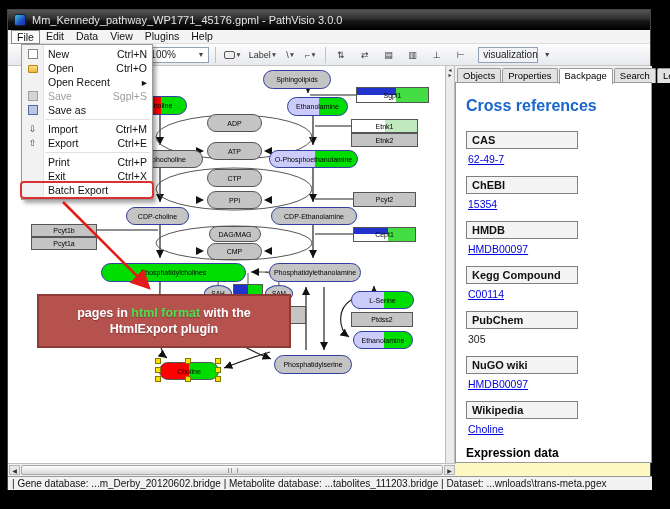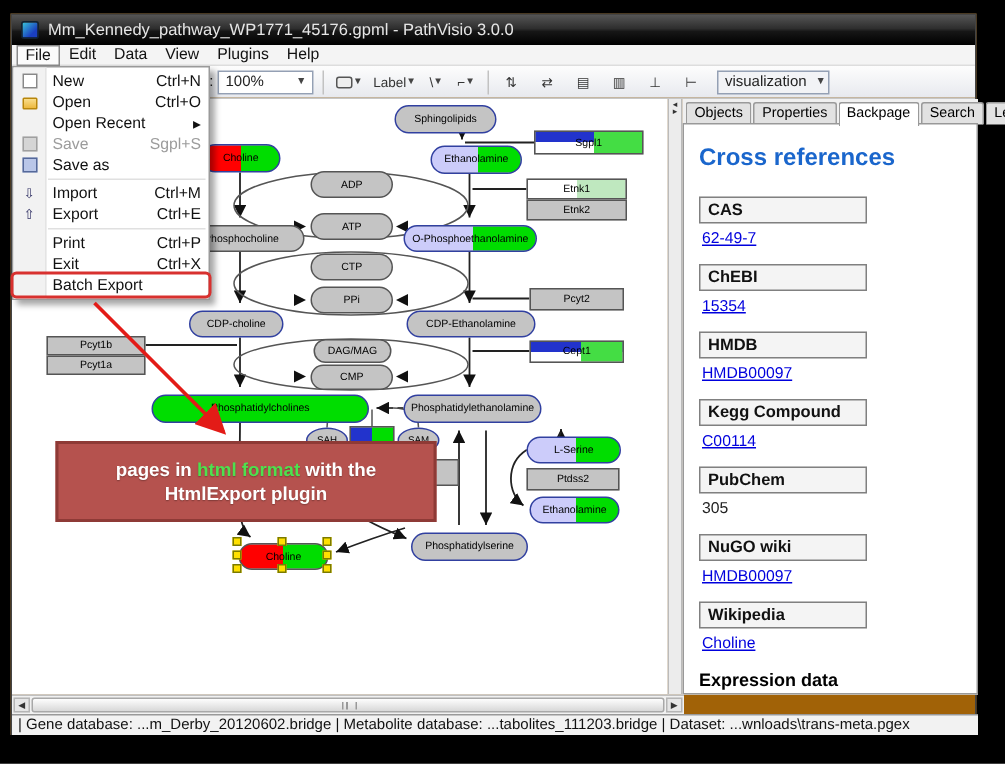--- a/index.html
+++ b/index.html
@@ -1,34 +1,34 @@
 <!DOCTYPE html>
 <html><head>
 <meta charset="utf-8">
 <style>
   *{box-sizing:border-box;margin:0;padding:0}
   html,body{width:670px;height:509px;background:#000;font-family:"Liberation Sans",sans-serif;overflow:hidden;position:relative}
-  .window{position:absolute;left:7px;top:9px;width:644px;height:481px;background:#a16207;border:1px solid #444}
+  .window{position:absolute;left:7px;top:9px;width:644px;height:481px;background:#fef9c3;border:1px solid #444}
 
   
   .titlebar{height:20px;background:linear-gradient(#555 0%,#2e2e2e 45%,#161616 55%,#000 100%);display:flex;align-items:center;padding:0 6px;gap:6px}
   .app-icon{width:12px;height:12px;border-radius:2px;background:linear-gradient(135deg,#39c2d8,#1a3fc0 70%);border:1px solid #123}
   .title-text{color:#e6e6e6;font-size:11px;white-space:nowrap}
 
   
   .menubar{height:14px;display:flex;align-items:center;background:#f4f4f4;padding-left:3px;font-size:10.5px;color:#111;border-bottom:1px solid #ddd}
   .mb-item{padding:0 6px;height:14px;line-height:13px}
   .mb-item.active{border:1px solid #8a8a8a;background:#fbfbfb;padding:0 5px}
 
   
   .toolbar{height:22px;display:flex;align-items:center;gap:3px;padding-left:106px;background:linear-gradient(#fdfdfd,#e7e9ee);border-bottom:1px solid #c6c6c6;font-size:10px;color:#222}
   .combo{display:flex;align-items:center;background:#fff;border:1px solid #94a0b4;height:16px;padding:0 4px;font-size:10px;white-space:nowrap}
   .combo .arr{font-size:7px;color:#444;margin-left:auto;padding-left:6px}
   .zoom-combo{width:64px}
-  .vis-combo{width:75px;background:#f2f3f6;margin-left:6px}
+  .vis-combo{width:60px;background:#f2f3f6;margin-left:6px}
   .tsep{width:1px;height:16px;background:#c2c2c2;margin:0 3px}
   .tbtn{height:16px;min-width:17px;display:flex;align-items:center;justify-content:center;font-size:9px;color:#333;gap:0;padding:0 2px}
   .tbtn .dd{font-size:6.5px;color:#444}
   .tbtn.boxglyph span.g{display:inline-block;width:11px;height:8px;border:1px solid #555;border-radius:2px;background:#eee}
 
   
   .main{position:absolute;top:56px;left:0;width:644px;height:397px;display:flex}
   .canvas{position:relative;width:437px;height:397px;background:#fff;overflow:hidden;flex:none}
   .canvas svg.edges{position:absolute;left:0;top:0;z-index:1}
   .splitter{width:10px;background:#ececec;border-left:1px solid #bbb;border-right:1px solid #bbb;flex:none;font-size:6px;color:#333;text-align:center;line-height:5px;padding-top:2px}
@@ -46,21 +46,21 @@
   .expr-heading{font-weight:bold;font-size:12px;color:#000;margin-top:4px}
 
   
   .hscroll{position:absolute;top:453px;left:0;width:448px;height:13px;background:#f1f1f1;border-top:1px solid #c0c0c0;display:flex;align-items:center;padding:1px}
   .hs-arrow{width:11px;height:10px;font-size:6px;display:flex;align-items:center;justify-content:center;color:#333;background:#e6e6e6;border:1px solid #b5b5b5}
   .hs-thumb{flex:1;height:10px;margin:0 1px;background:linear-gradient(#fdfdfd,#d8d8d8);border:1px solid #a8a8a8;border-radius:2px;position:relative}
   .hs-thumb::after{content:"";position:absolute;left:50%;top:2px;width:8px;height:5px;margin-left:-4px;border-left:1px solid #999;border-right:1px solid #999;background:linear-gradient(90deg,transparent 2px,#999 2px,#999 3px,transparent 3px)}
   .statusbar{position:absolute;top:466px;left:0;width:644px;height:14px;border-top:1px solid #999;background:#f2f2f2;font-size:10px;color:#111;padding:1px 4px;white-space:nowrap;overflow:hidden}
 
   
-  .filemenu{position:absolute;left:0;top:34px;width:132px;background:#fff;border:1px solid #9a9a9a;box-shadow:3px 3px 4px rgba(0,0,0,.35);padding:2px 0;z-index:30;font-size:10.5px;color:#111}
+  .filemenu{position:absolute;left:13px;top:34px;width:132px;background:#fff;border:1px solid #9a9a9a;box-shadow:3px 3px 4px rgba(0,0,0,.35);padding:2px 0;z-index:30;font-size:10.5px;color:#111}
   .filemenu::before{content:"";position:absolute;left:0;top:0;bottom:0;width:21px;background:#f2f2f2;border-right:1px solid #e4e4e4}
   .mi{display:flex;align-items:center;height:14px;position:relative;padding-right:5px}
   .mi .ico{width:21px;display:flex;justify-content:center;flex:none;z-index:1}
   .mi .lbl{margin-left:5px;z-index:1;white-space:nowrap}
   .mi .sc{margin-left:auto;z-index:1;white-space:nowrap}
   .mi.disabled{color:#9c9c9c}
   .mi.hl{box-shadow:0 0 0 2px #d8312f;border-radius:2px}
   .msep{height:1px;background:#e0e0e0;margin:2px 2px 2px 23px}
   .ic{width:10px;height:10px;display:inline-block}
   .ic-new{background:#fff;border:1px solid #888}

